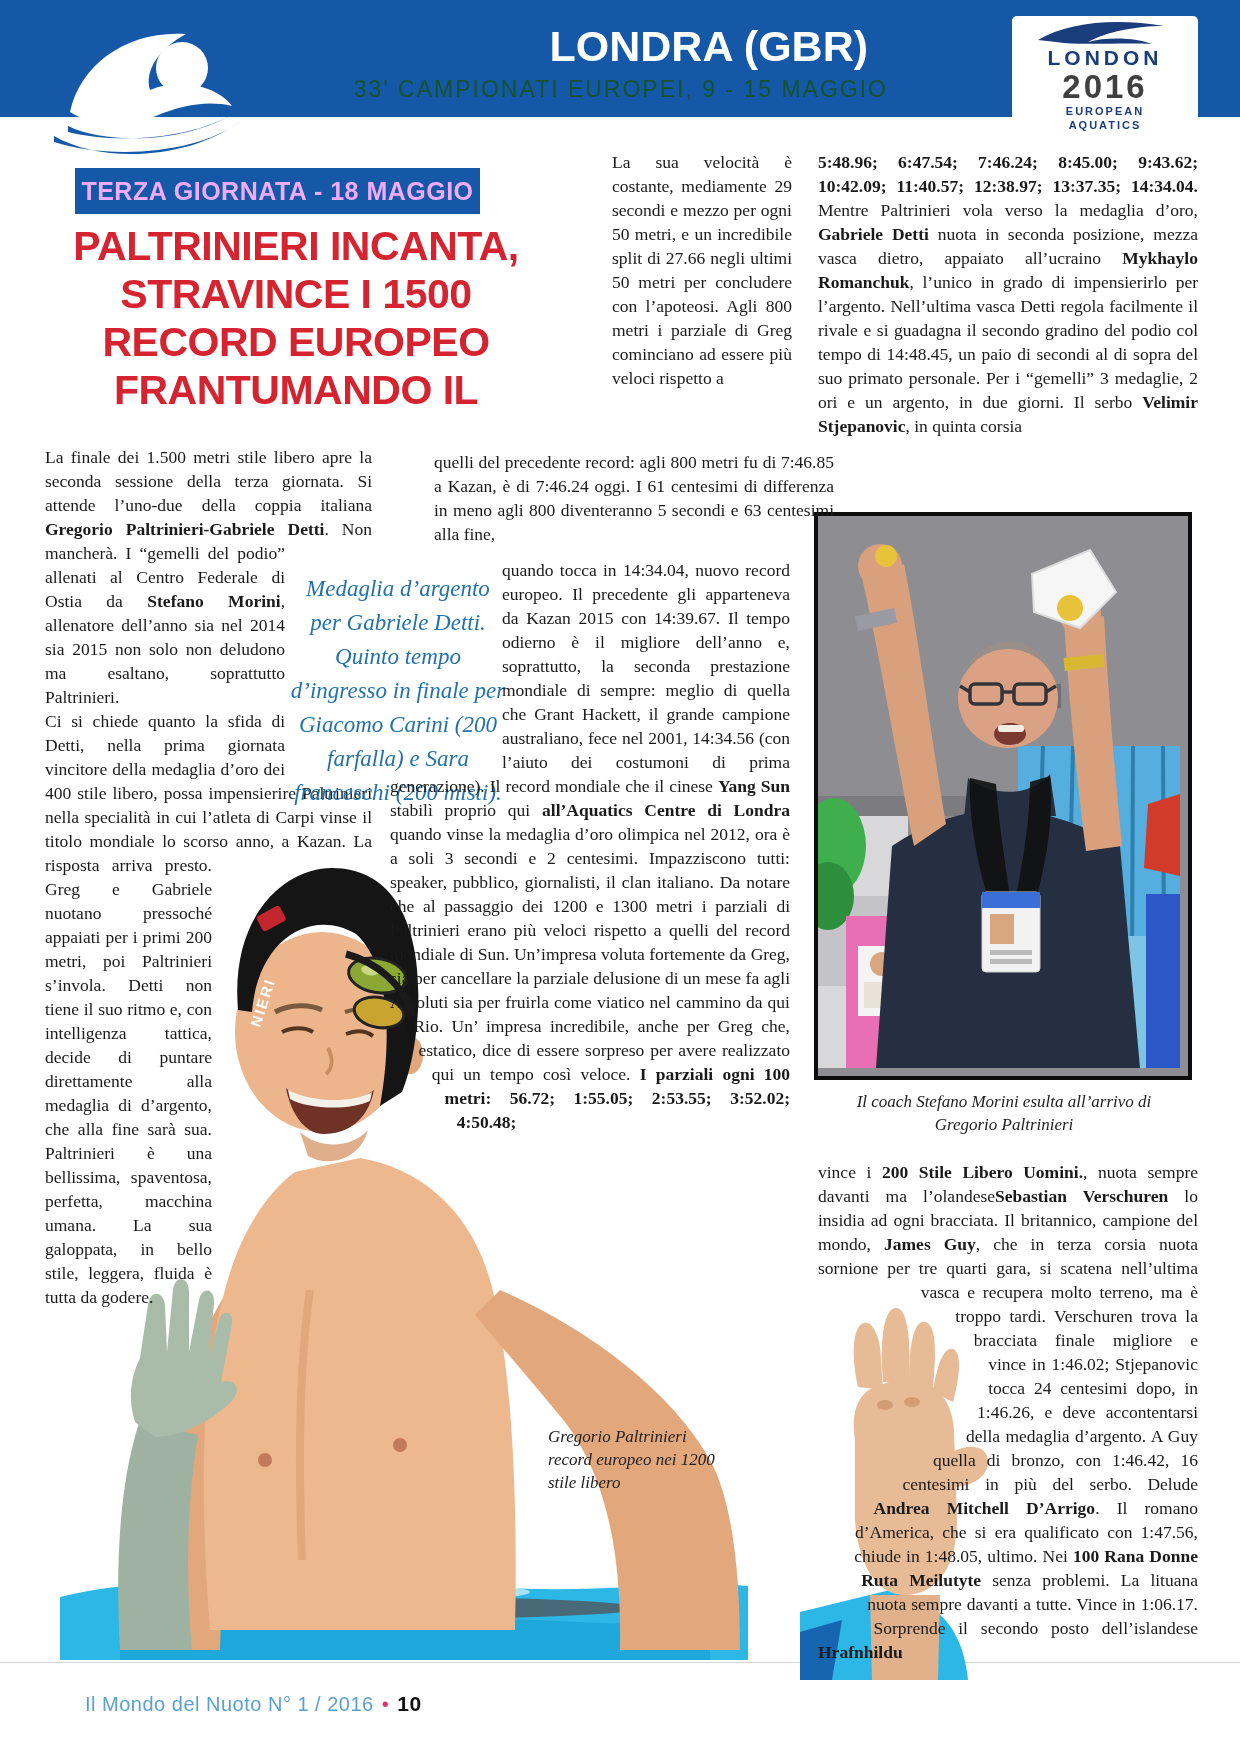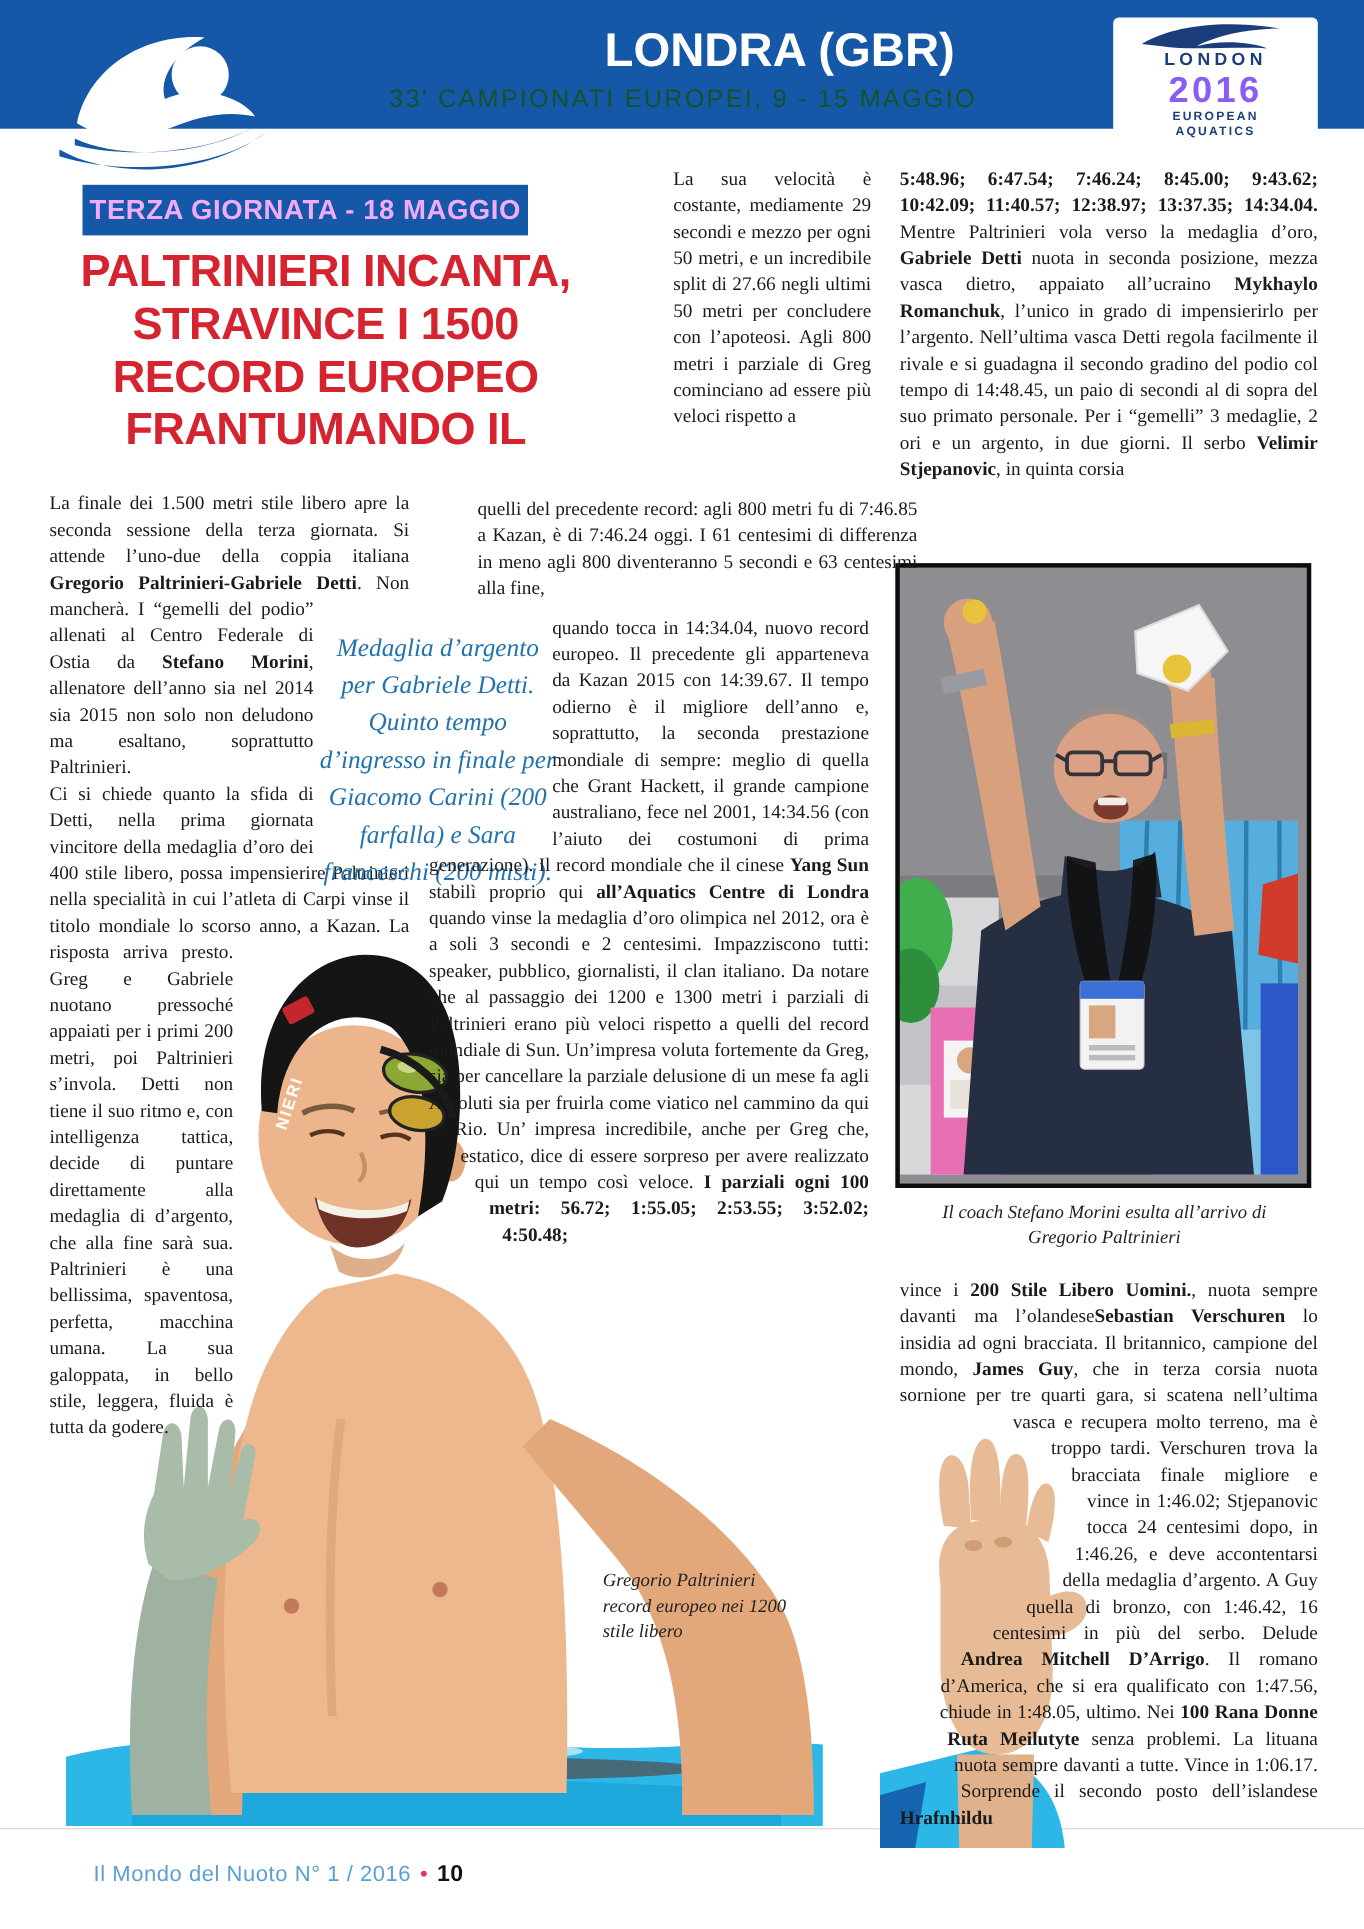--- a/index.html
+++ b/index.html
@@ -7,22 +7,22 @@
         font-family:"Liberation Serif","DejaVu Serif",serif;color:#1a1a1a;}
   .abs{position:absolute;}
   
   .band{left:0;top:0;width:1240px;height:117px;background:#1558a7;}
   .hd-title{right:372px;top:22px;color:#fff;font-family:"Liberation Sans",sans-serif;
             font-weight:bold;font-size:43px;letter-spacing:0;}
   .hd-sub{right:352px;top:76px;color:#14532d;font-family:"Liberation Sans",sans-serif;
           font-weight:300;font-size:23px;letter-spacing:2px;}
   .logo-box{left:1012px;top:16px;width:186px;height:106px;background:#fff;border-radius:5px;
             text-align:center;font-family:"Liberation Sans",sans-serif;line-height:1;padding-top:2px;box-sizing:border-box;}
-  .logo-london{color:#1b3d7c;font-weight:bold;font-size:16px;letter-spacing:4px;margin-top:1px;}
-  .logo-year{color:#8b5cf6;font-weight:bold;font-size:33px;letter-spacing:3px;margin-top:2px;}
+  .logo-london{color:#1b3d7c;font-weight:bold;font-size:21px;letter-spacing:4px;margin-top:1px;}
+  .logo-year{color:#404040;font-weight:bold;font-size:33px;letter-spacing:3px;margin-top:2px;}
   .logo-sub{color:#1b3d7c;font-weight:bold;font-size:11px;letter-spacing:2px;margin-top:3px;}
   .banner{left:75px;top:168px;width:405px;height:46px;background:#1558a7;color:#f0abfc;
           font-family:"Liberation Sans",sans-serif;font-weight:bold;font-size:25px;
           display:flex;align-items:center;justify-content:center;letter-spacing:.5px;}
   .headline{left:50px;top:222px;width:492px;text-align:center;color:#d5232f;
             font-family:"Liberation Sans",sans-serif;font-weight:800;font-size:41px;line-height:48px;letter-spacing:-.5px;}
   
   .tb{font-size:17.5px;line-height:24px;text-align:justify;z-index:2;}
   .tb p{margin:0;}
   .b{font-weight:bold;}

